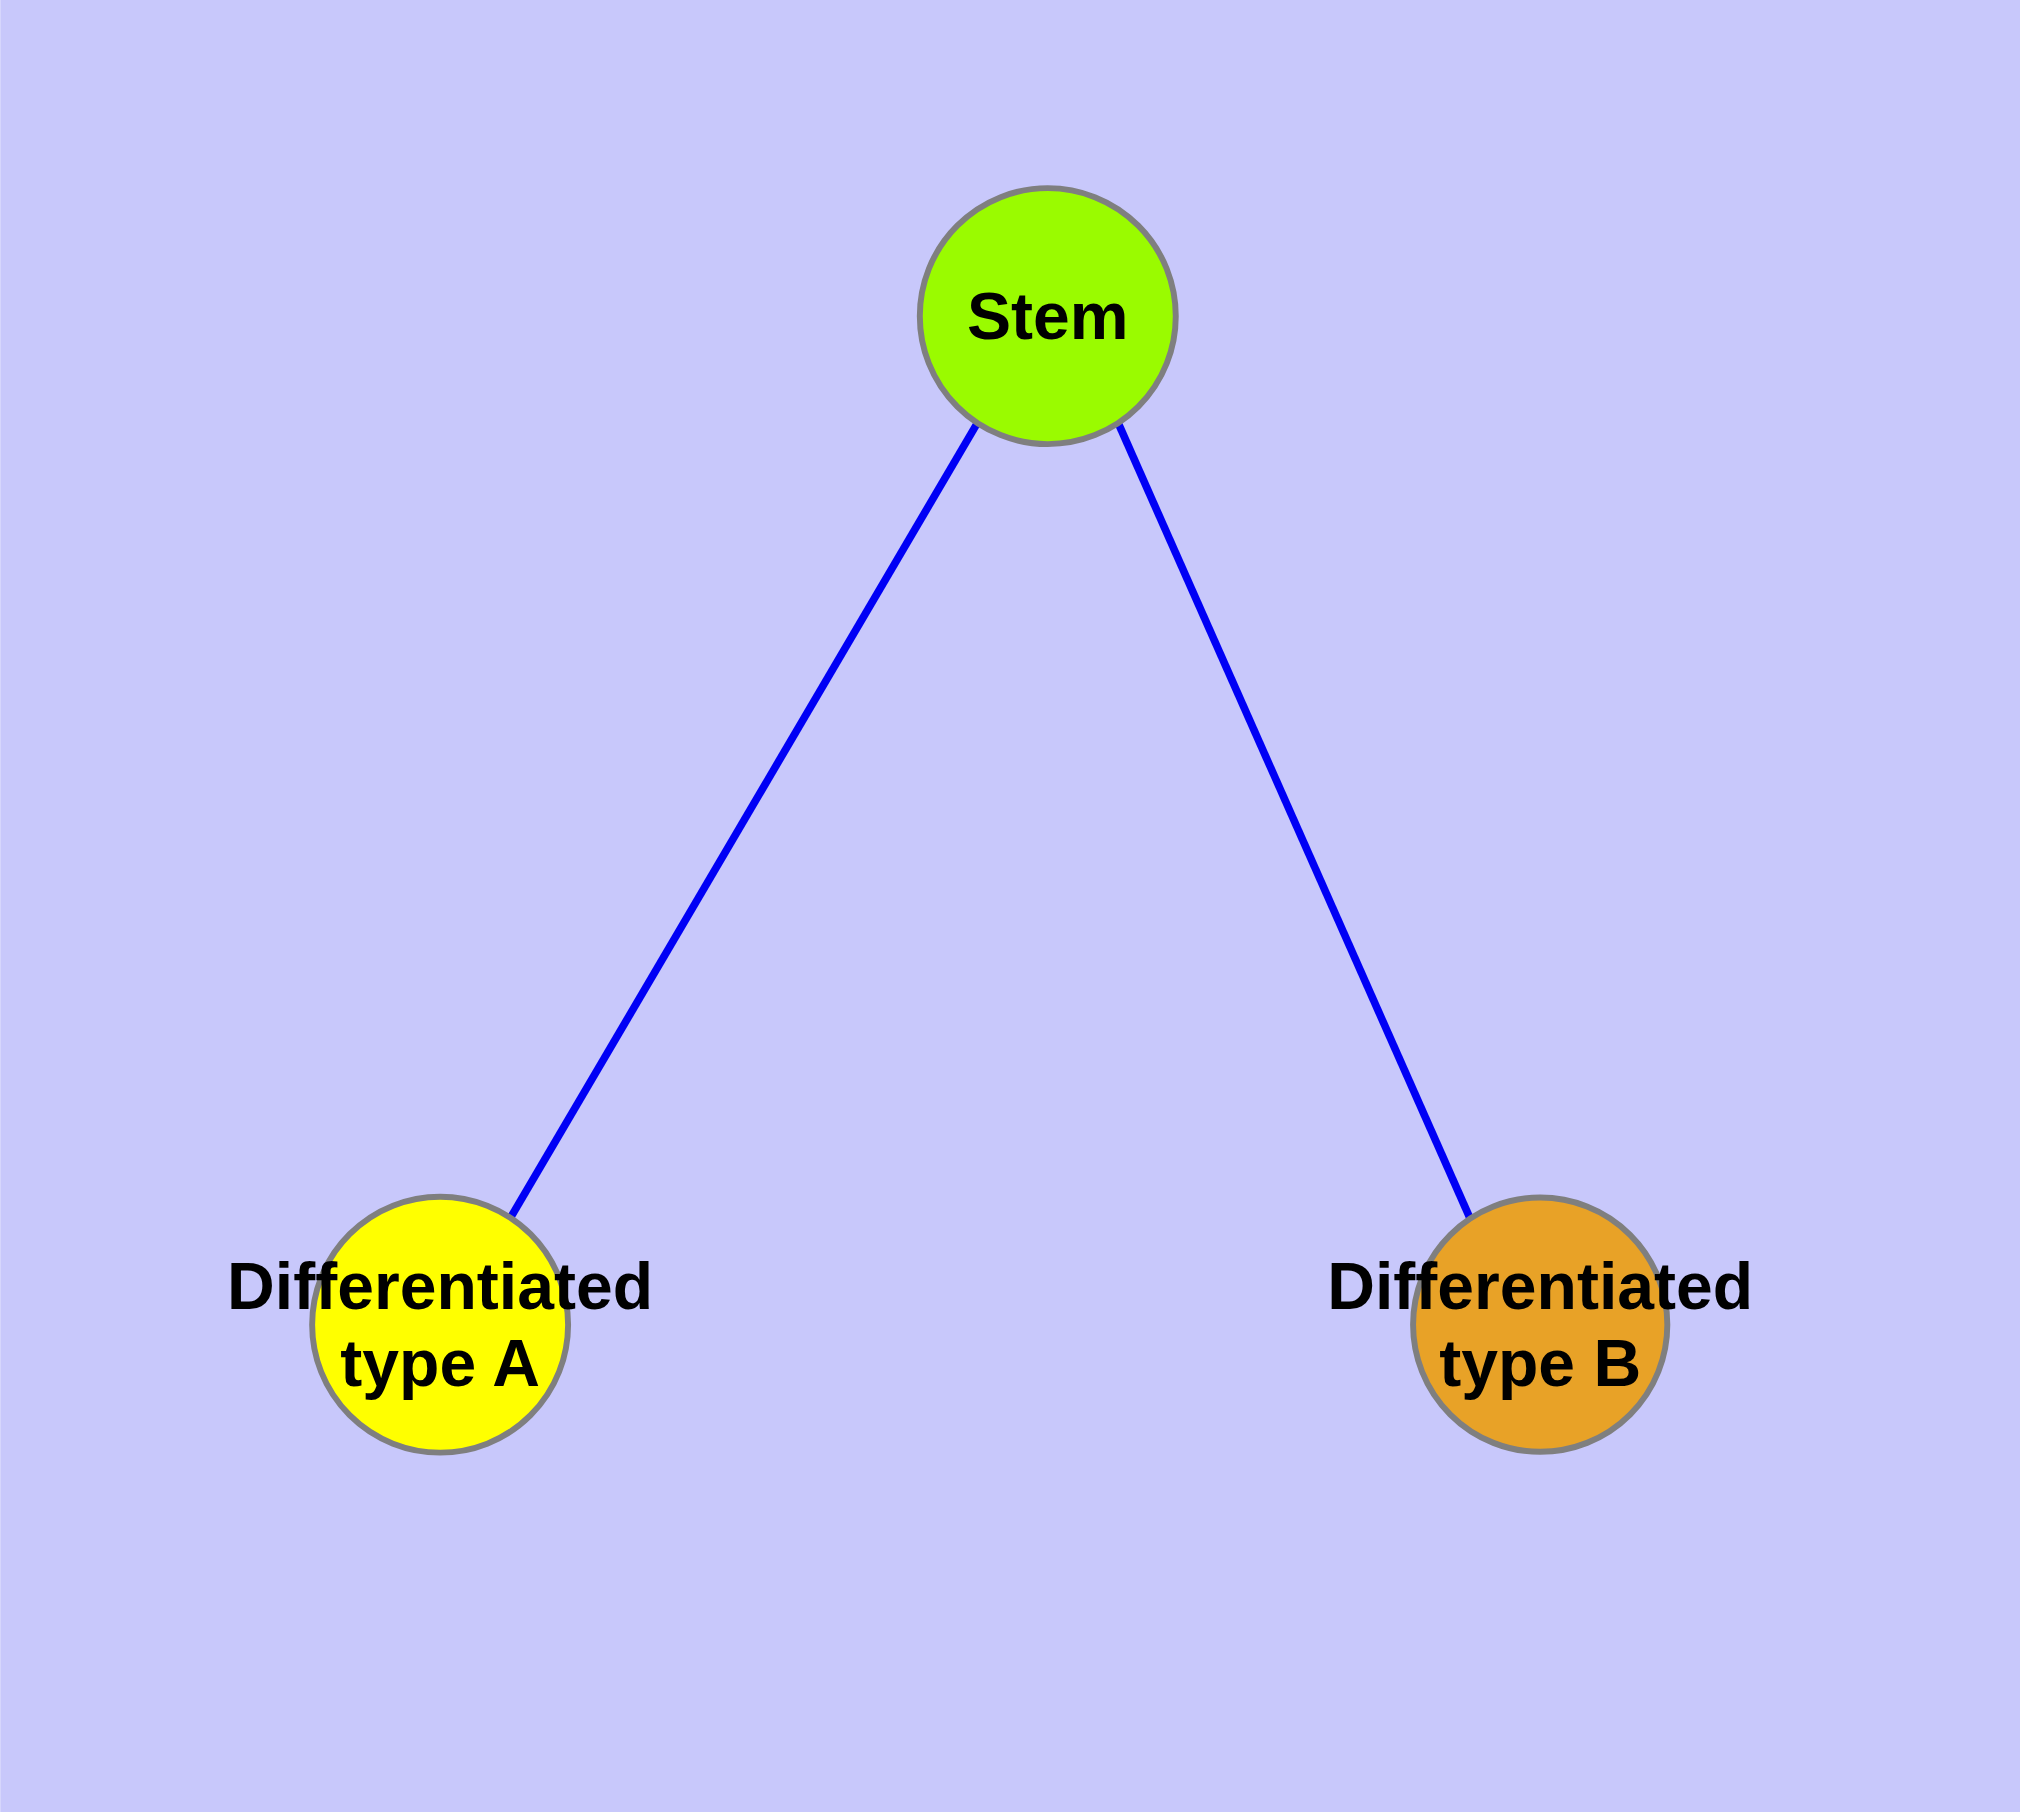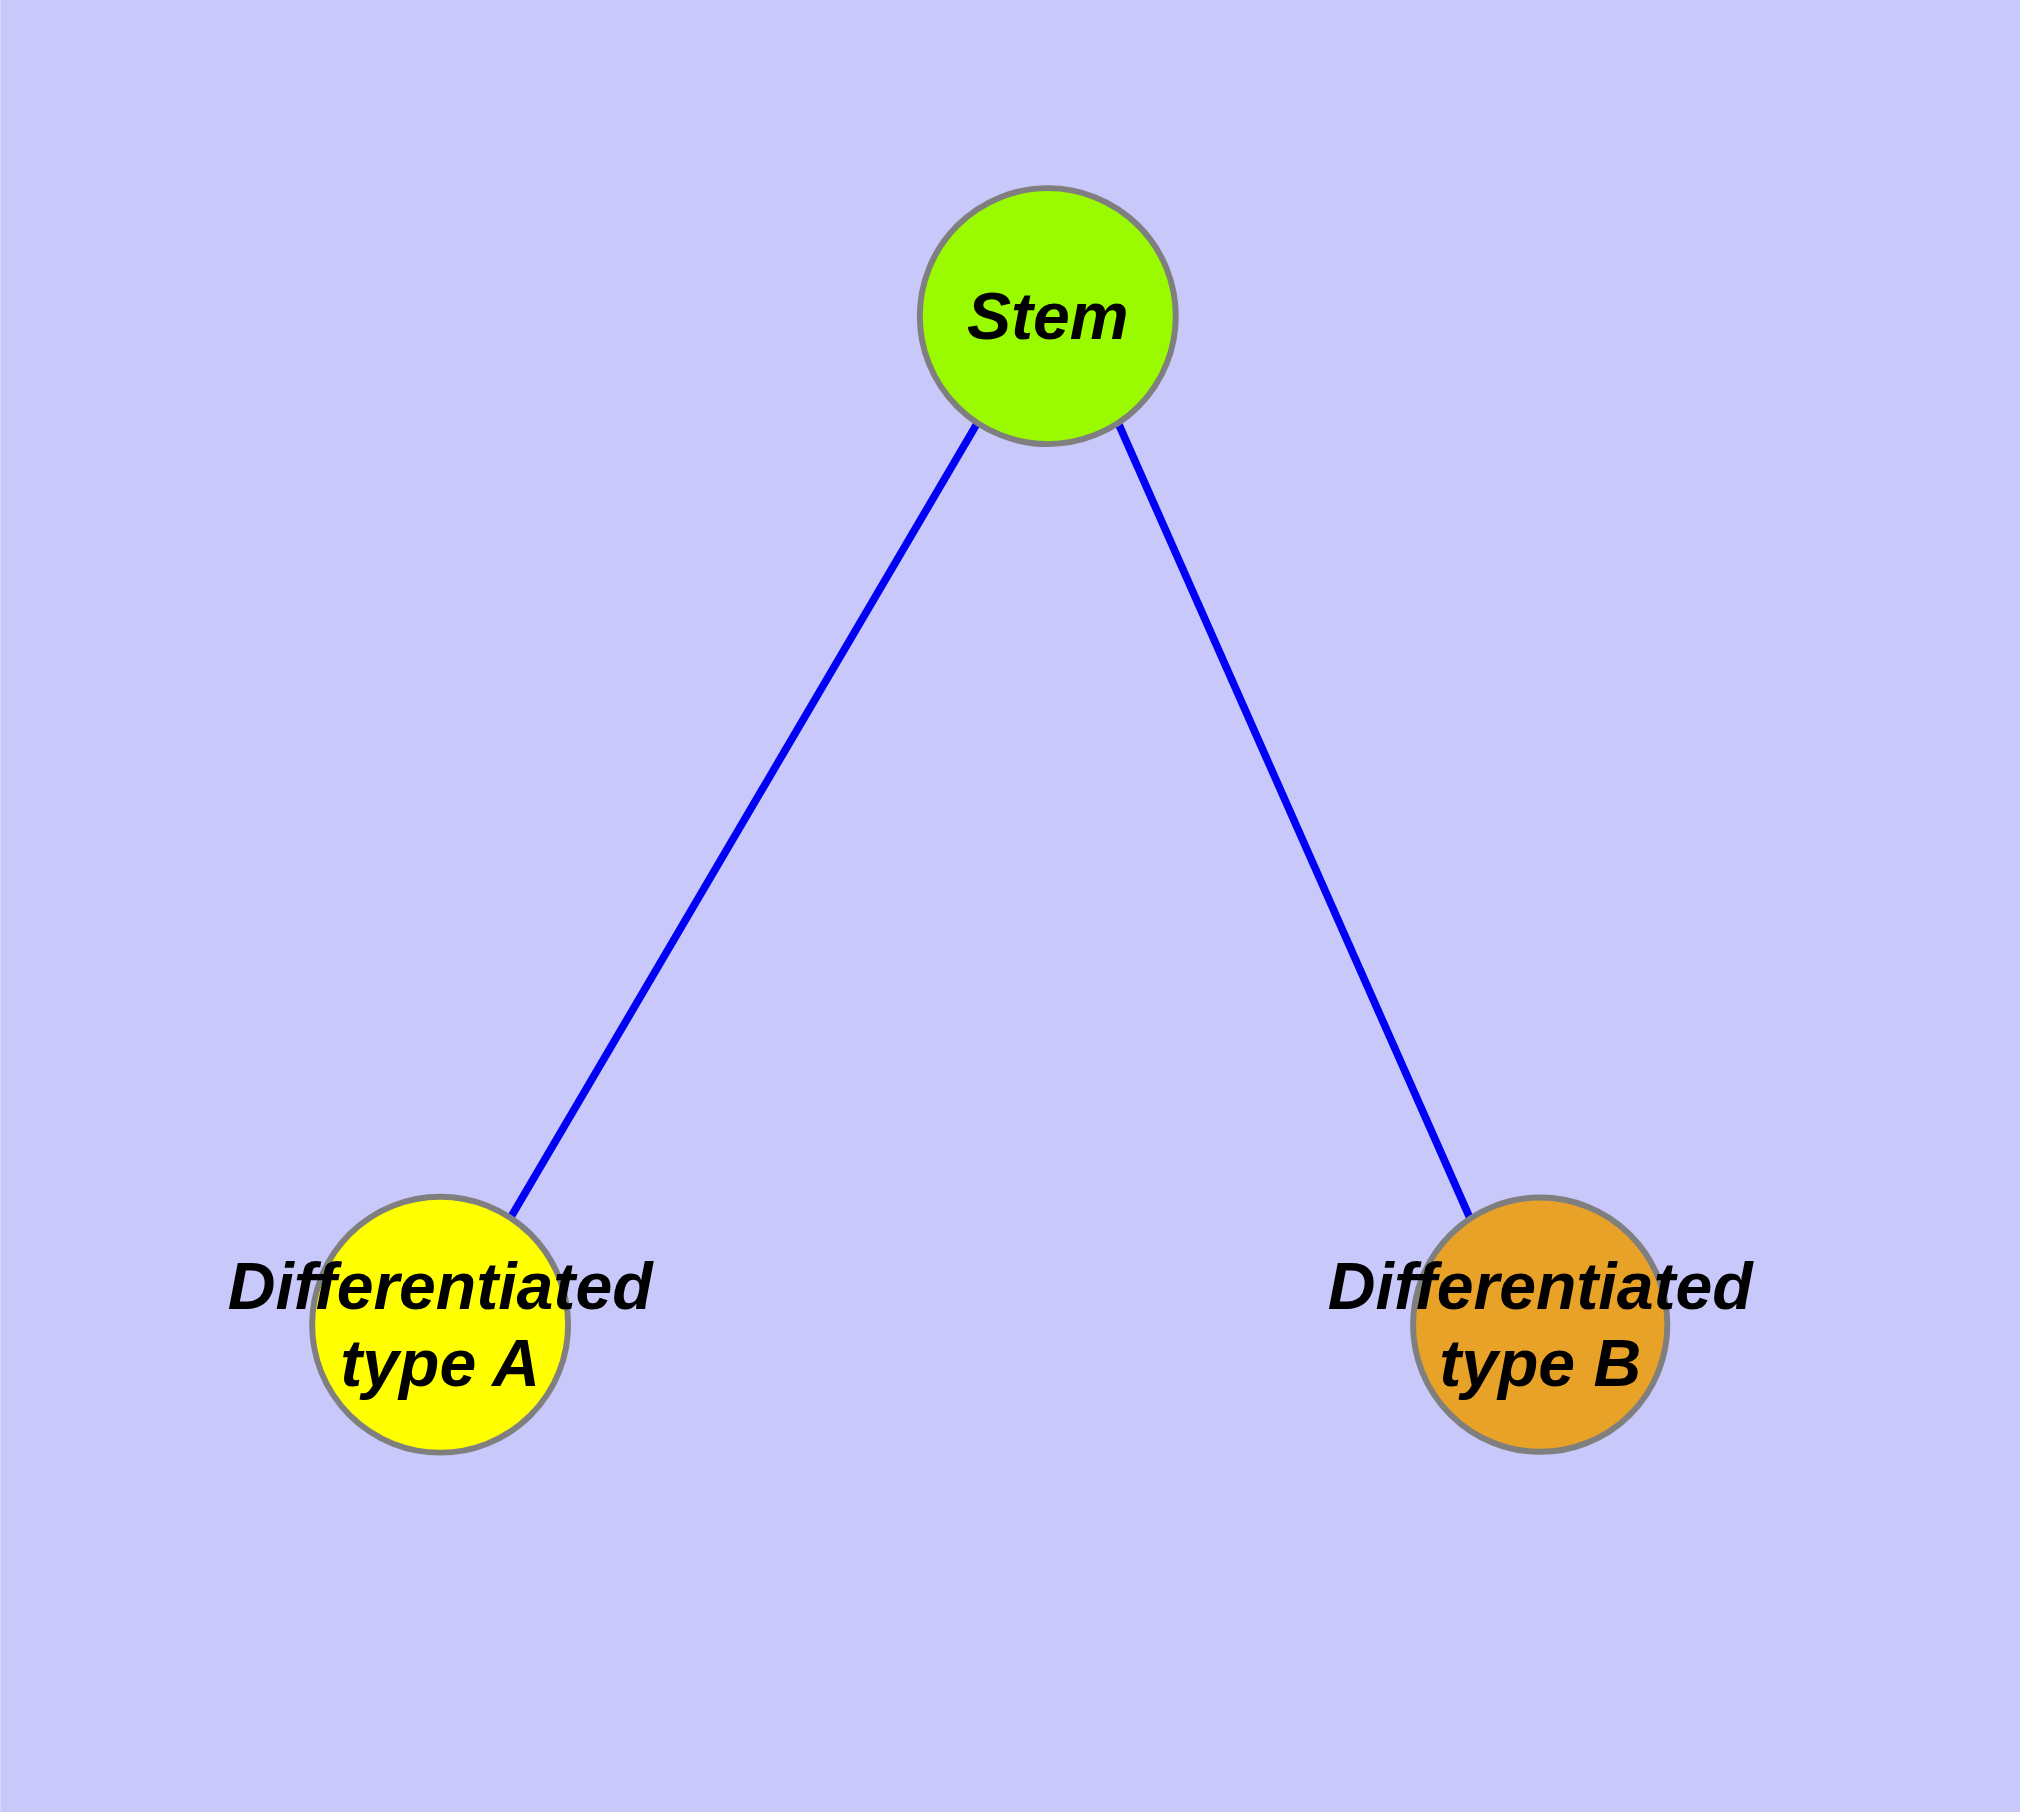--- a/index.html
+++ b/index.html
@@ -27,21 +27,21 @@
     font-family: "Liberation Sans", sans-serif;
     font-weight: bold;
     fill: #000000;
     text-anchor: middle;
     paint-order: normal;
   }
 </style>
 </head>
 <body>
 
-<div id="canvas" style="width: 2021px; height: 1812px; font-style: italic;">
+<div id="canvas" style="width: 2021px; height: 1812px;">
   <svg id="graph-svg" viewBox="0 0 2384 2138" xmlns="http://www.w3.org/2000/svg" style="width: 2021px; height: 1812px;">
 
     <rect id="bg-rect" x="0" y="0" width="2384" height="2138" fill="#c8c8fb"></rect>
 
     <g id="edges-layer">
       <line id="edge-0" x1="1153" y1="499" x2="602" y2="1437" stroke="#0000f5" stroke-width="9" stroke-linecap="butt"></line>
       <line id="edge-1" x1="1319" y1="499" x2="1734" y2="1437" stroke="#0000f5" stroke-width="9" stroke-linecap="butt"></line>
     </g>
 
     <g id="nodes-layer">

